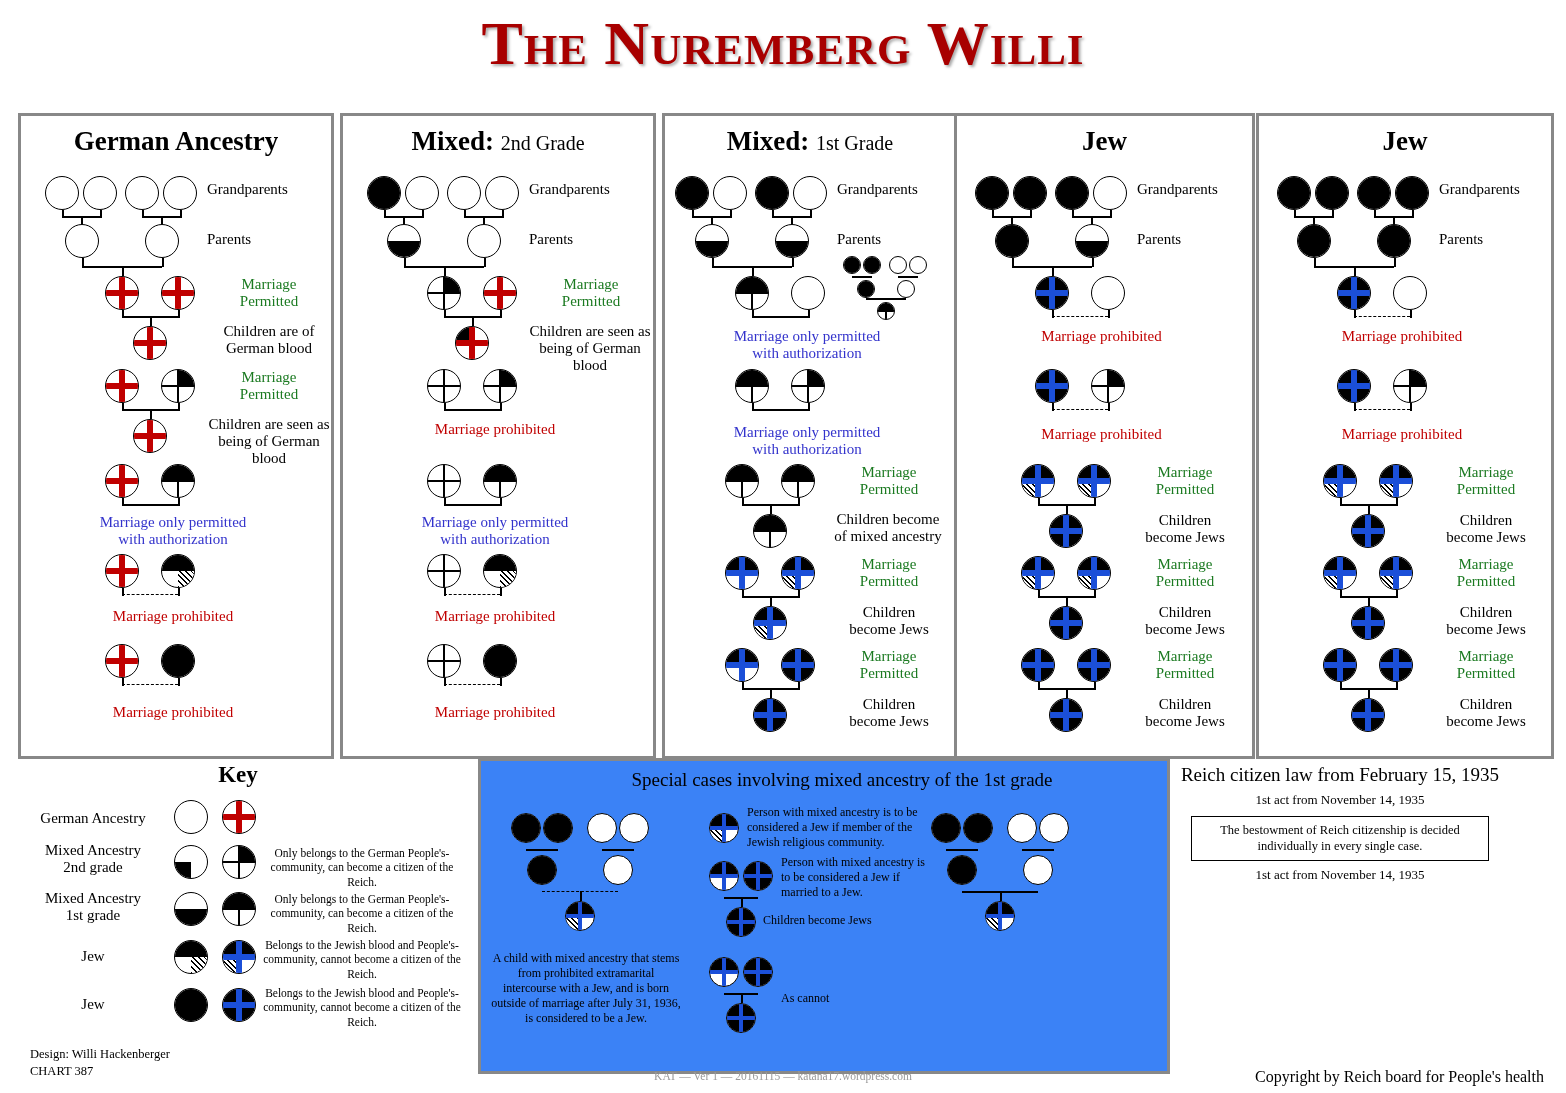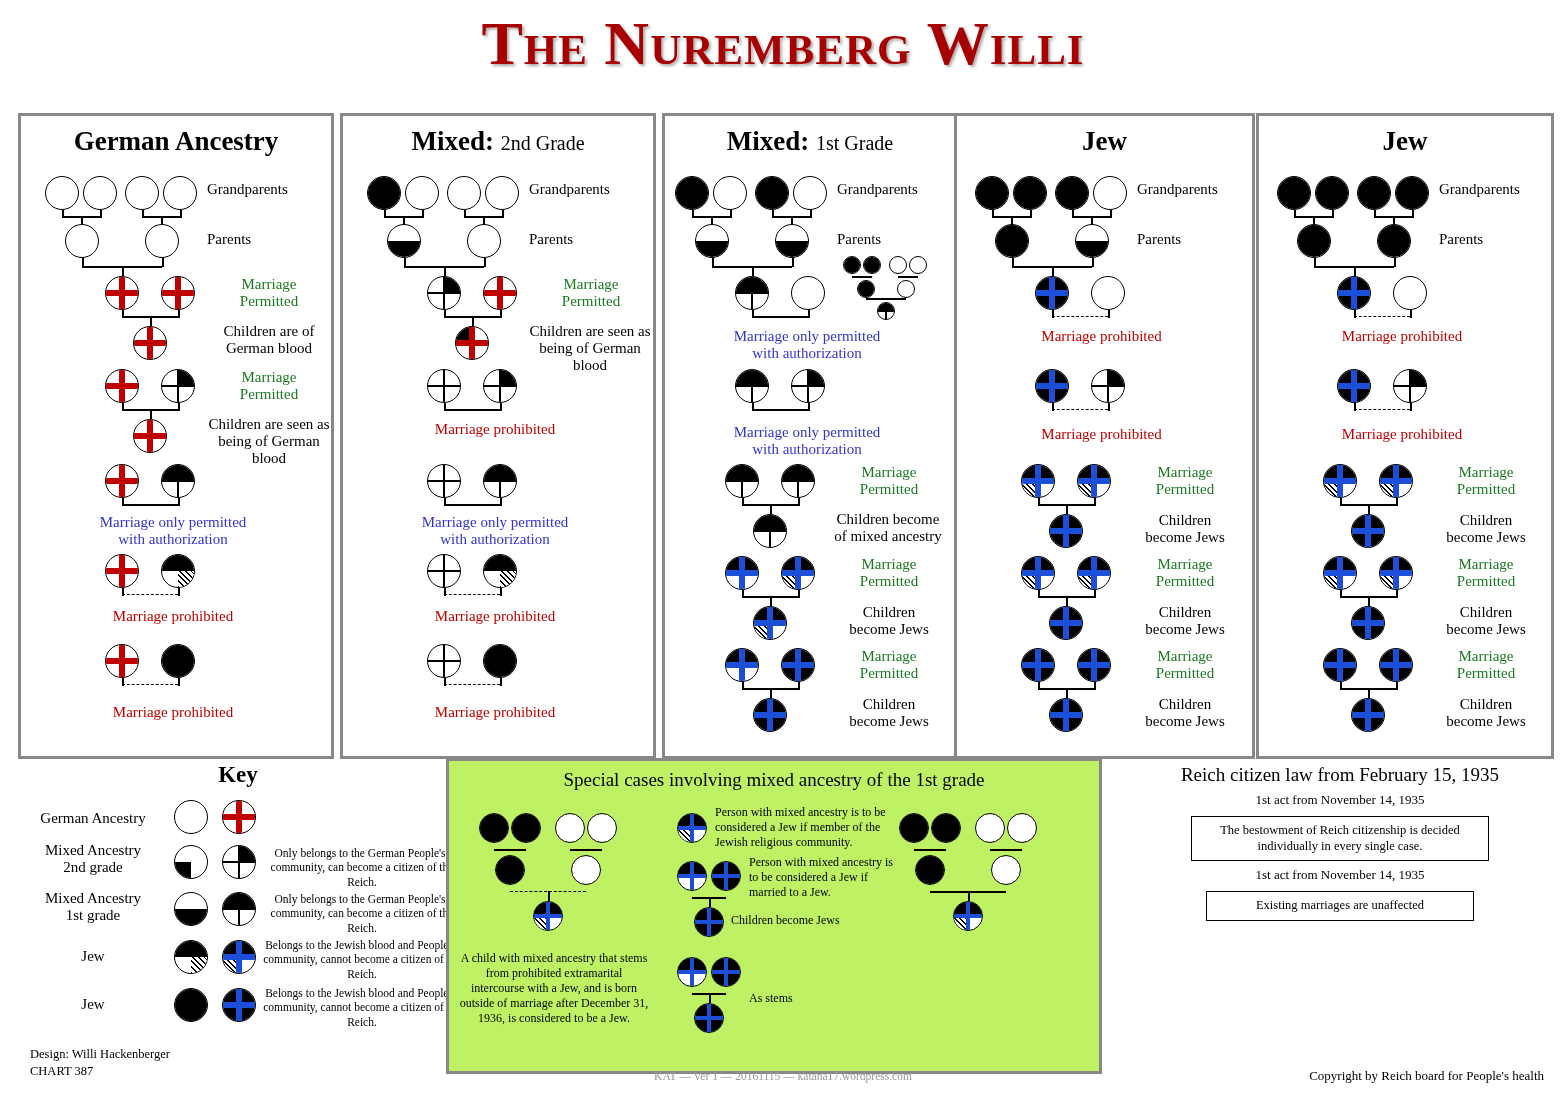--- a/index.html
+++ b/index.html
@@ -66,31 +66,31 @@
   .line{position:absolute;background:#000;}
   .hline{height:1.5px;}
   .vline{width:1.5px;}
   .dash{position:absolute;border-top:1.5px dashed #000;height:0;}
 
   
   .key{position:absolute;left:18px;top:762px;width:440px;height:320px;}
   .key h3{margin:0;text-align:center;font-size:23px;font-weight:bold;}
   .keyrow-label{position:absolute;font-size:15px;text-align:center;}
   .keytext{position:absolute;font-size:11.5px;text-align:center;line-height:1.25;}
-  .special{position:absolute;left:446px;top:758px;width:650px;height:310px;border:3px solid #888;background:#bef264;}
+  .special{position:absolute;left:478px;top:758px;width:650px;height:310px;border:3px solid #888;background:#3b82f6;padding-left:36px;}
   .special h3{margin:0;padding-top:8px;text-align:center;font-size:19px;font-weight:normal;}
   .special .txt{position:absolute;font-size:12px;text-align:center;line-height:1.25;}
   .laws{position:absolute;left:1120px;top:764px;width:440px;height:320px;}
   .laws .h{font-size:19px;text-align:center;font-weight:normal;}
   .laws .sub{font-size:13px;text-align:center;margin-top:6px;}
   .laws .box{border:1.2px solid #000;font-size:12.5px;text-align:center;padding:6px 8px;margin:8px auto 0 auto;line-height:1.25;}
   .laws .papers{font-size:12.5px;line-height:1.3;margin-top:10px;}
   .design{position:absolute;left:30px;top:1046px;font-size:12.5px;line-height:1.35;}
   .kat{position:absolute;left:0;top:1070px;width:1566px;text-align:center;font-size:11.5px;color:#999;font-family:"Liberation Serif",serif;}
-  .copy{position:absolute;right:22px;top:1068px;font-size:13px;}
+  .copy{position:absolute;right:22px;top:1068px;font-size:16px;}
 </style>
 </head>
 <body>
 
 <div class="title">The Nuremberg Willi</div>
 
 <div class="panels">
 
   <div class="panel p0">
     <h2><span>German Ancestry</span></h2>
@@ -761,21 +761,21 @@
       <i class="fill-full" style="left:0;top:0;width:100%;height:100%;"></i>
     </div>
   <div class="c" style="position:absolute;left:122px;top:94px;width:30px;height:30px;"></div>
   <div class="dash" style="left:61px;top:130px;width:76px;"></div>
   <div class="line vline" style="left:99px;top:130px;height:10px;"></div>
   <div class="c" style="position:absolute;left:84px;top:140px;width:30px;height:30px;">
       <i class="half-top"></i>
       <i class="hatch-bl"></i>
       <i class="cross blue"></i>
     </div>
-  <div class="txt" style="left:10px;top:190px;width:190px;">A child with mixed ancestry that stems from prohibited extramarital intercourse with a Jew, and is born outside of marriage after December 31, 1936, is considered to be a Jew.</div>
+  <div class="txt" style="left:10px;top:190px;width:190px;">A child with mixed ancestry that stems from prohibited extramarital intercourse with a Jew, and is born outside of marriage after July 31, 1936, is considered to be a Jew.</div>
 
   <div class="c" style="position:absolute;left:228px;top:52px;width:30px;height:30px;">
       <i class="half-top"></i>
       <i class="hatch-bl"></i>
       <i class="cross blue"></i>
     </div>
   <div class="txt" style="left:266px;top:44px;width:180px;text-align:left;">Person with mixed ancestry is to be considered a Jew if member of the Jewish religious community.</div>
 
   <div class="c" style="position:absolute;left:228px;top:100px;width:30px;height:30px;">
       <i class="half-top"></i>
@@ -801,21 +801,21 @@
   <div class="c" style="position:absolute;left:262px;top:196px;width:30px;height:30px;">
       <i class="fill-full" style="left:0;top:0;width:100%;height:100%;"></i>
       <i class="cross blue"></i>
     </div>
   <div class="line hline" style="left:243px;top:232px;width:34px;"></div>
   <div class="line vline" style="left:260px;top:232px;height:10px;"></div>
   <div class="c" style="position:absolute;left:245px;top:242px;width:30px;height:30px;">
       <i class="fill-full" style="left:0;top:0;width:100%;height:100%;"></i>
       <i class="cross blue"></i>
     </div>
-  <div class="txt" style="left:300px;top:230px;width:110px;text-align:left;">As stems</div>
+  <div class="txt" style="left:300px;top:230px;width:110px;text-align:left;">As cannot</div>
 
   <div class="c" style="position:absolute;left:450px;top:52px;width:30px;height:30px;">
       <i class="fill-full" style="left:0;top:0;width:100%;height:100%;"></i>
     </div>
   <div class="c" style="position:absolute;left:482px;top:52px;width:30px;height:30px;">
       <i class="fill-full" style="left:0;top:0;width:100%;height:100%;"></i>
     </div>
   <div class="c" style="position:absolute;left:526px;top:52px;width:30px;height:30px;"></div>
   <div class="c" style="position:absolute;left:558px;top:52px;width:30px;height:30px;"></div>
   <div class="line hline" style="left:465px;top:88px;width:32px;"></div>
@@ -831,19 +831,18 @@
       <i class="hatch-bl"></i>
       <i class="cross blue"></i>
     </div>
 </div>
 
 <div class="laws">
   <div class="h">Reich citizen law from February 15, 1935</div>
   <div class="sub">1st act from November 14, 1935</div>
   <div class="box" style="width:280px;">The bestowment of Reich citizenship is decided individually in every single case.</div>
   <div class="sub">1st act from November 14, 1935</div>
-  <div class="box" style="width:250px;">Existing marriages are unaffected</div>
 </div>
 
 <div class="design" style="white-space:pre-line;">Design: Willi Hackenberger
 CHART 387</div>
 <div class="kat">KAT — Ver 1 — 20161115 — katana17.wordpress.com</div>
 <div class="copy">Copyright by Reich board for People's health</div>
 
 </body></html>

